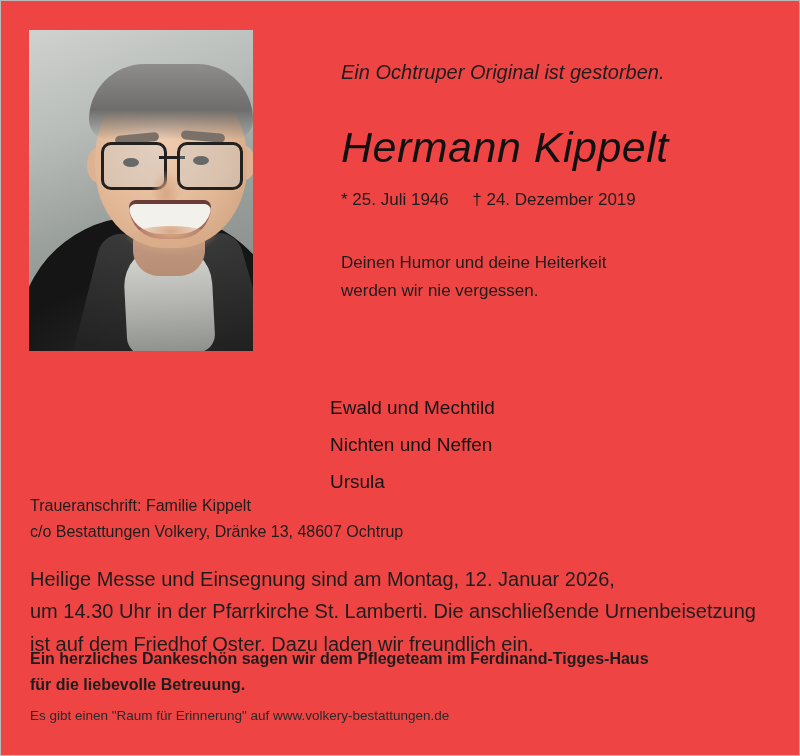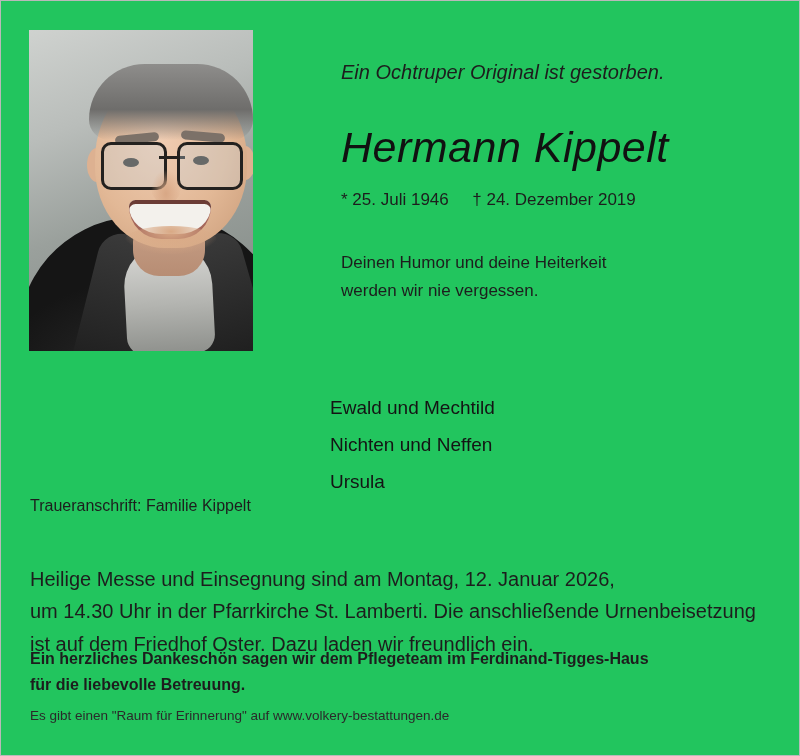--- a/index.html
+++ b/index.html
@@ -11,21 +11,21 @@
     width: 800px;
     height: 756px;
     font-family: "Liberation Sans", sans-serif;
     color: #1a1a1a;
     overflow: hidden;
   }
   .obituary {
     position: relative;
     width: 800px;
     height: 756px;
-    background: #22c55e;
+    background: #ef4444;
     box-sizing: border-box;
     border: 1px solid #b9b9b9;
   }
 
   
   .portrait-wrap {
     position: absolute;
     left: 28px;
     top: 29px;
     width: 224px;
@@ -349,20 +349,21 @@
 
 
   <div class="mourners">
     <div>Ewald und Mechtild</div>
     <div>Nichten und Neffen</div>
     <div>Ursula</div>
   </div>
 
   <div class="address">
     <div>Traueranschrift: Familie Kippelt</div>
+    <div>c/o Bestattungen Volkery, Dränke 13, 48607 Ochtrup</div>
   </div>
 
   <div class="service">
     <div>Heilige Messe und Einsegnung sind am Montag, 12. Januar 2026,</div>
     <div>um 14.30 Uhr in der Pfarrkirche St. Lamberti. Die anschließende Urnenbeisetzung</div>
     <div>ist auf dem Friedhof Oster. Dazu laden wir freundlich ein.</div>
   </div>
 
   <div class="thanks">
     <div>Ein herzliches Dankeschön sagen wir dem Pflegeteam im Ferdinand-Tigges-Haus</div>

